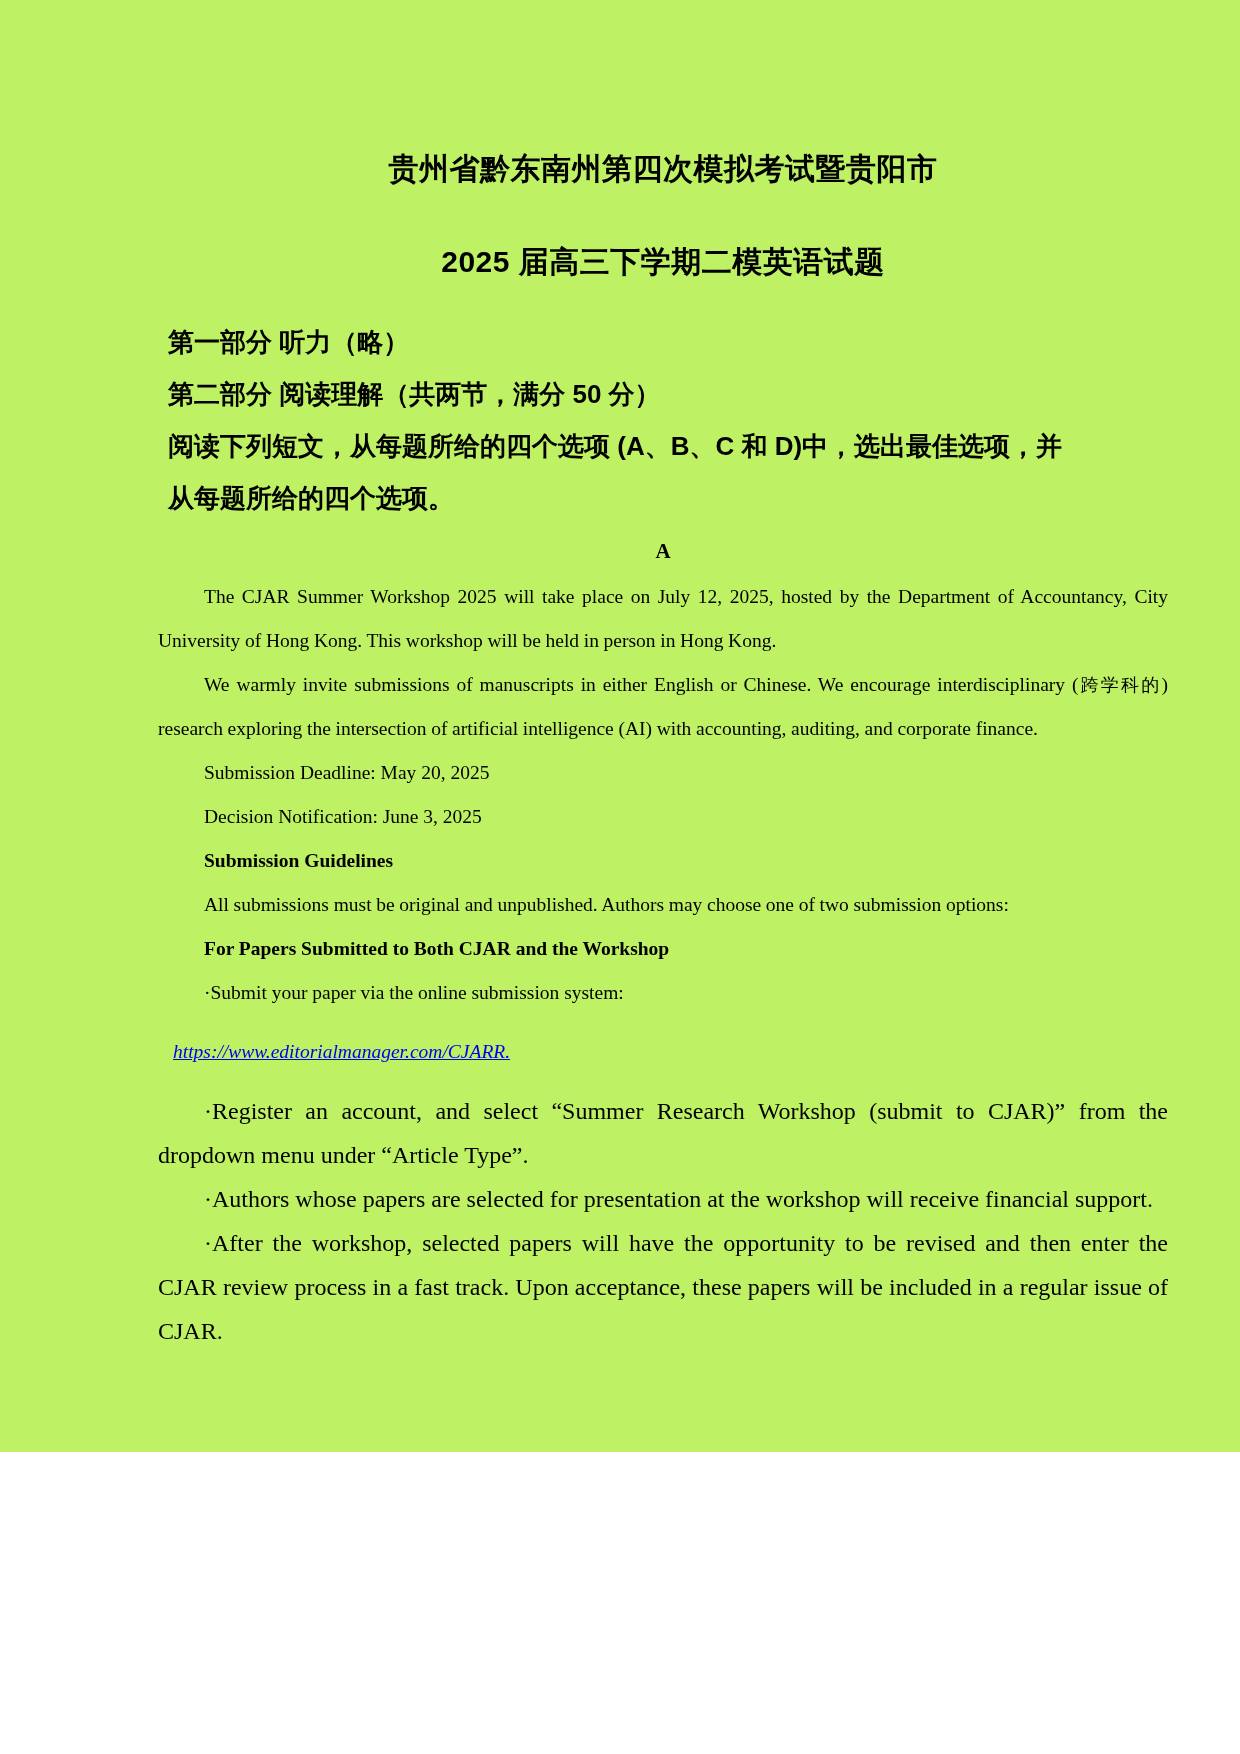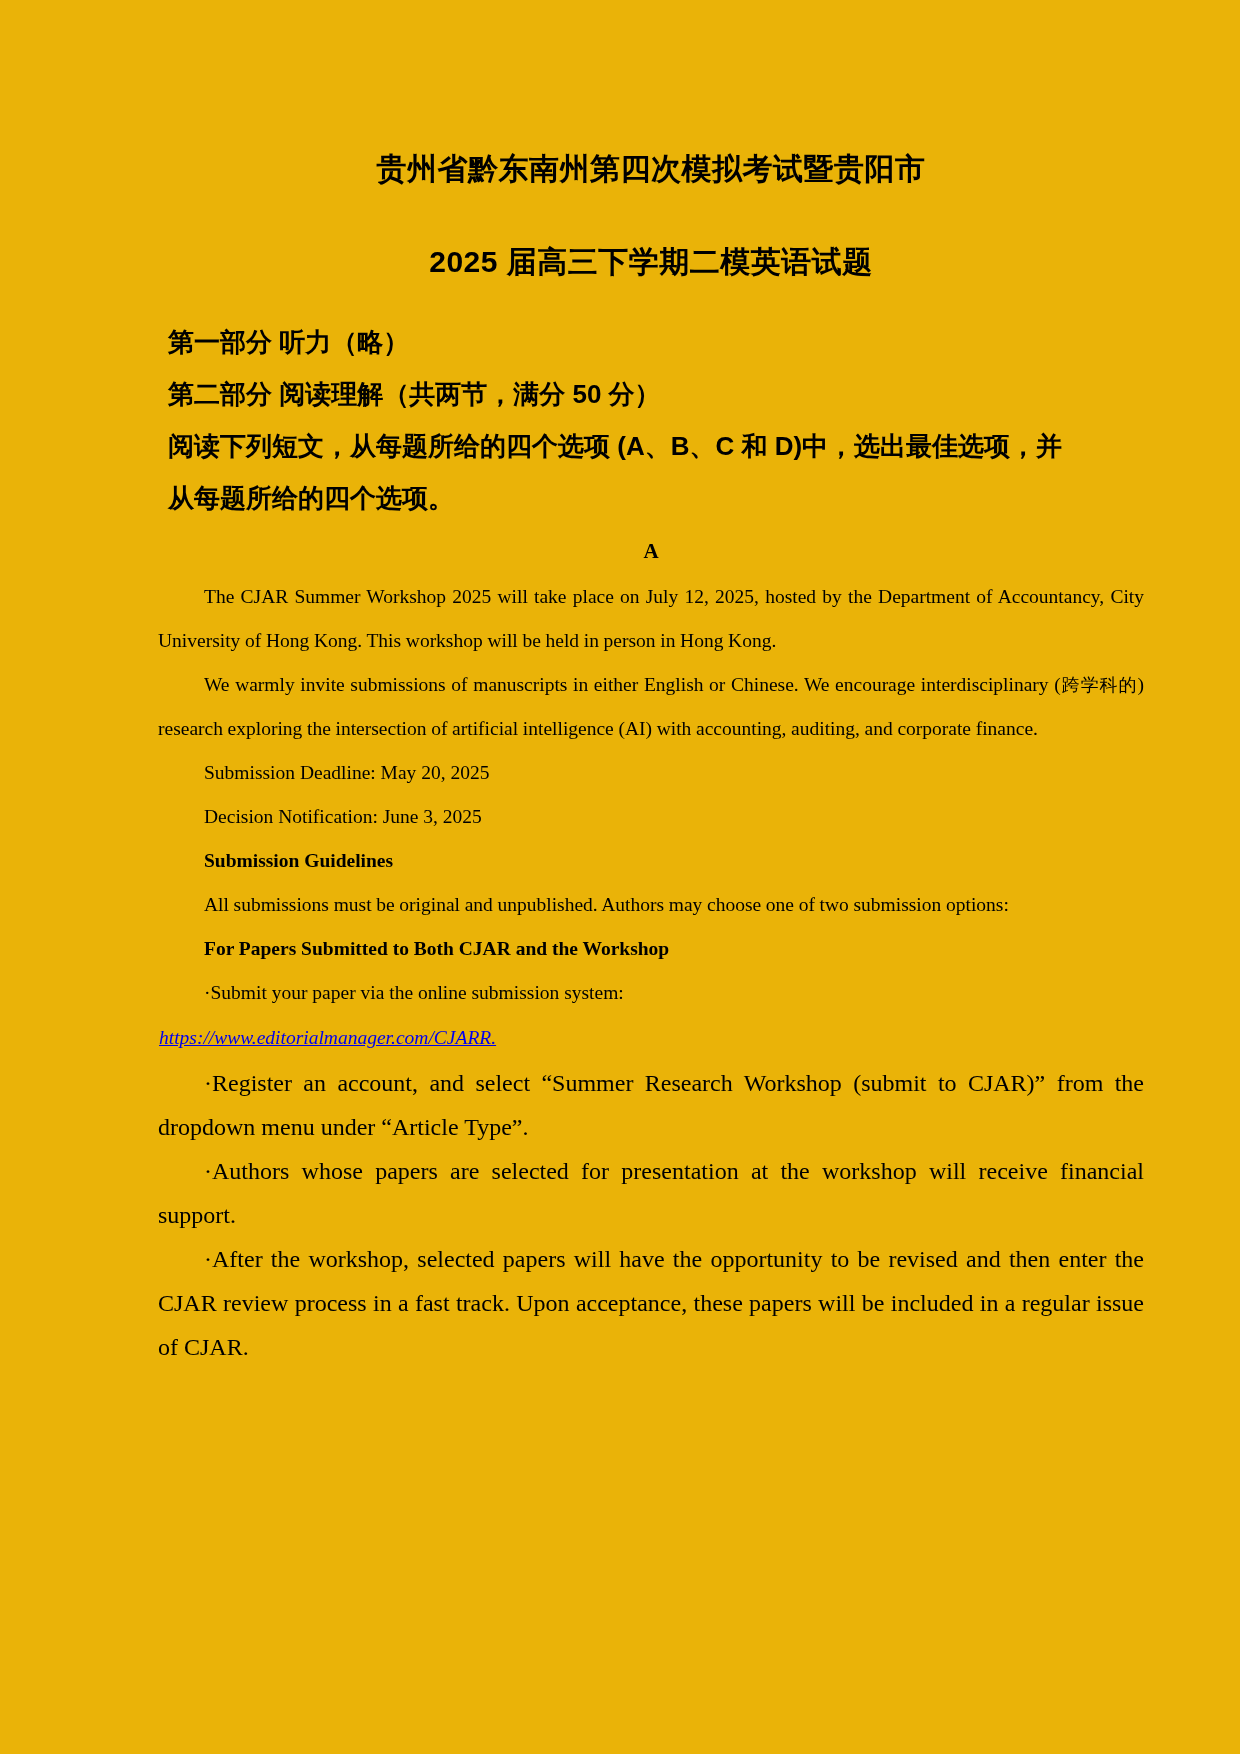--- a/index.html
+++ b/index.html
@@ -10,24 +10,24 @@
   body {
     width: 1240px;
     height: 1754px;
     font-family: "Liberation Serif", "DejaVu Serif", serif;
     color: #000000;
     -webkit-font-smoothing: antialiased;
   }
   .page {
     position: relative;
     width: 1240px;
-    height: 1754px;
+    height: 1452px;
     box-sizing: border-box;
-    padding: 128px 96px 60px 158px;
-    background: #eab308;
+    padding: 128px 72px 60px 158px;
+    background: #bef264;
     overflow: hidden;
   }
 
   
   .doc-title {
     text-align: center;
     font-family: "Liberation Sans", "DejaVu Sans", sans-serif;
     font-weight: bold;
     font-size: 30px;
     line-height: 1.02;
@@ -87,21 +87,21 @@
     font-family: "Liberation Serif", "DejaVu Serif", serif;
     font-size: 19.5px;
     line-height: 44px;
     margin: 0;
     text-indent: 46px;
   }
   .en-url {
     font-family: "Liberation Serif", "DejaVu Serif", serif;
     font-size: 19.5px;
     line-height: 44px;
-    margin: 1px;
+    margin: 15px;
     font-style: italic;
     text-decoration: underline;
     text-indent: 0;
     display: block;
   }
   .bullet-p {
     font-family: "Liberation Serif", "DejaVu Serif", serif;
     font-size: 24px;
     line-height: 44px;
     margin: 0;

